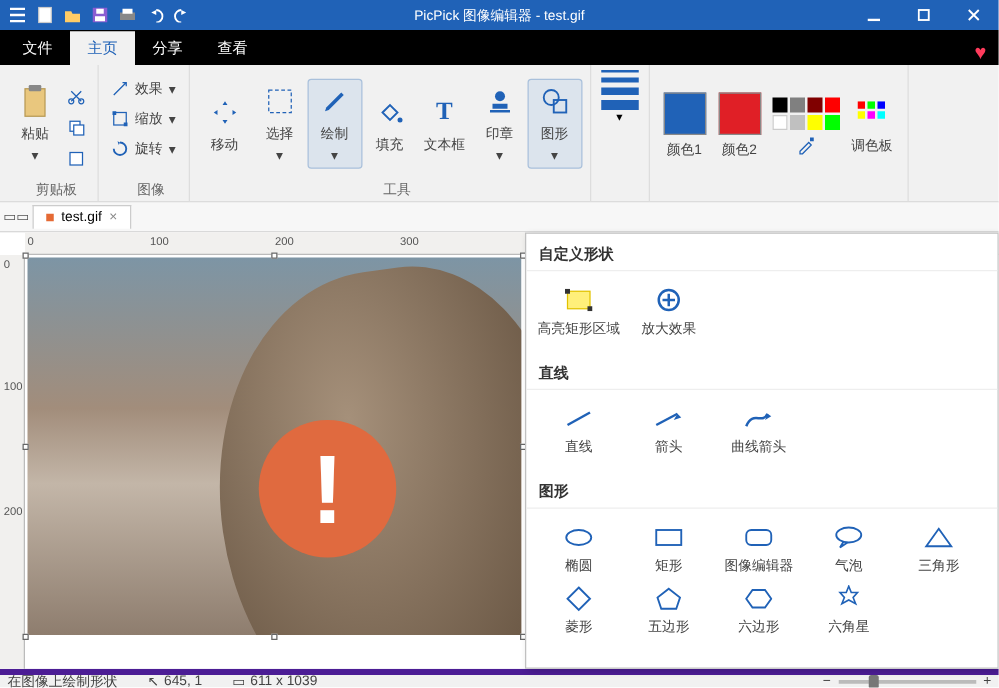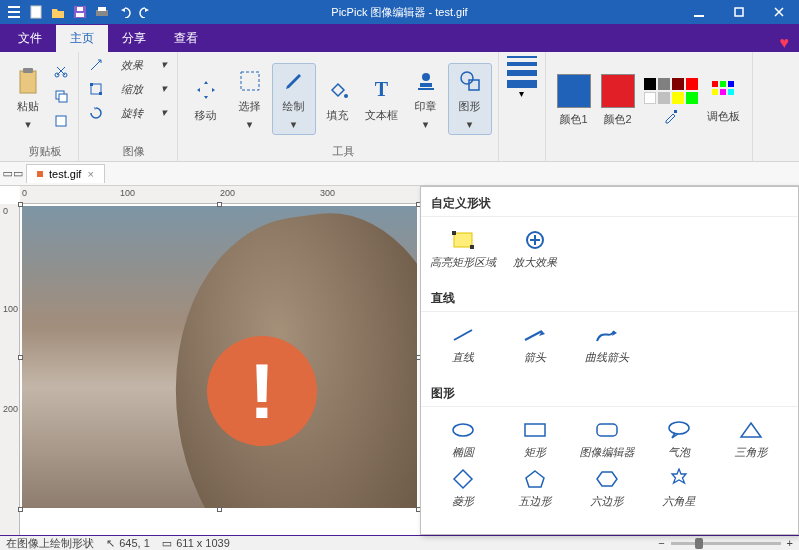--- a/index.html
+++ b/index.html
@@ -4,32 +4,32 @@
 <style>
 * { margin: 0; padding: 0; box-sizing: border-box; font-family: "Microsoft YaHei", Tahoma, sans-serif; }
 html, body { width: 799px; height: 550px; overflow: hidden; }
 .titlebar { background: #2062b7; height: 24px; display: flex; align-items: center; color: #fff; font-size: 11px; }
 .titlebar .qat { display: flex; gap: 2px; padding-left: 4px; }
 .titlebar .qat .tb { width: 20px; height: 20px; display: flex; align-items: center; justify-content: center; cursor: pointer; }
 .titlebar .spacer { flex: 1; }
 .titlebar .title { position: absolute; left: 0; right: 0; text-align: center; pointer-events: none; }
 .titlebar .winbtns { display: flex; }
 .titlebar .winbtns .wb { width: 40px; height: 24px; display: flex; align-items: center; justify-content: center; cursor: pointer; }
-.tabs { background: #4c1d95; height: 28px; display: flex; align-items: flex-end; padding-left: 4px; }
+.tabs { background: #000000; height: 28px; display: flex; align-items: flex-end; padding-left: 4px; }
 .tabs .tab { color: #fff; font-size: 12px; padding: 5px 14px; cursor: pointer; }
 .tabs .tab.active { background: #f1f1f1; color: #2062b7; }
 .tabs .heart { margin-left: auto; color: #ff3b5c; font-size: 16px; padding-right: 10px; }
 .ribbon { background: #f1f1f1; border-bottom: 1px solid #d5d5d5; height: 110px; display: flex; }
 .rgroup { border-right: 1px solid #ddd; display: flex; flex-direction: column; align-items: center; padding: 4px 6px 2px; }
 .rgroup .gcontent { display: flex; align-items: center; flex: 1; }
 .rgroup .glabel { font-size: 11px; color: #666; text-align: center; padding-top: 2px; margin-left: 12px; }
 .bigbtn { width: 44px; height: 72px; display: flex; flex-direction: column; align-items: center; justify-content: center; font-size: 11px; color: #444; gap: 4px; cursor: pointer; border-radius: 3px; padding: 2px; }
 .bigbtn.active { background: #dce4ed; border: 1px solid #a9c0db; }
 .bigbtn .ico { width: 28px; height: 28px; display: flex; align-items: center; justify-content: center; }
-.smrow { display: flex; align-items: flex-start; font-size: 11px; color: #444; gap: 18px; padding: 2px 4px; cursor: pointer; height: 24px; font-style: italic; }
+.smrow { display: flex; align-items: flex-end; font-size: 11px; color: #444; gap: 5px; padding: 2px 4px; cursor: pointer; height: 24px; }
 .colorsw { width: 34px; height: 34px; border: 1px solid #888; }
 .line-samples { display: flex; flex-direction: column; gap: 4px; width: 34px; align-items: center; }
 .line-samples .ls { border-top-style: solid; border-color: #2062b7; width: 30px; }
 .swatch-grid { display: grid; grid-template-columns: repeat(4, 12px); gap: 2px; }
 .swatch-grid div { width: 12px; height: 12px; }
 .doc-tabs { height: 24px; background: #f7f7f7; border-bottom: 1px solid #d0d0d0; display: flex; align-items: center; }
 .doc-tabs .thumb-toggle { width: 26px; text-align: center; font-size: 11px; color: #555; cursor: pointer; }
 .doc-tabs .dtab { background: #fff; border: 1px solid #ccc; border-bottom: none; padding: 3px 10px; font-size: 11px; display: flex; align-items: center; gap: 6px; cursor: pointer; }
 .doc-tabs .dtab .dot { width: 6px; height: 6px; background: #e56a34; }
 .doc-tabs .dtab .close { color: #888; cursor: pointer; }
@@ -40,23 +40,23 @@
 .ruler-v .tick { position: absolute; left: 3px; }
 .canvas { position: absolute; left: 22px; top: 20px; width: 395px; height: 302px; background: linear-gradient(180deg, #7d95a5 0%, #a28d7b 40%, #c3b6a8 60%, #8e7d6e 100%); overflow: hidden; }
 .canvas .hair { position: absolute; right: -40px; top: 10px; width: 280px; height: 380px; border-radius: 50% 40% 40% 50%; background: radial-gradient(ellipse at 40% 30%, #a5907a, #6d5a47 70%); transform: rotate(-8deg); }
 .canvas .excl { position: absolute; left: 185px; top: 130px; width: 110px; height: 110px; border-radius: 50%; background: #e06a3f; display: flex; align-items: center; justify-content: center; }
 .canvas .excl::after { content: "!"; color: #fff; font-size: 78px; font-weight: bold; font-family: Arial; }
 .sel-handles { position: absolute; left: 21px; top: 19px; width: 397px; height: 304px; pointer-events: none; }
 .sel-handles .h { position: absolute; width: 5px; height: 5px; background: #fff; border: 1px solid #666; }
 .shape-popup { position: absolute; left: 420px; top: 0; width: 379px; bottom: 0; background: #fff; border: 1px solid #c0c0c0; box-shadow: 2px 2px 6px rgba(0,0,0,.2); z-index: 10; overflow: auto; }
 .shape-popup .sect-title { font-size: 12px; font-weight: bold; color: #333; padding: 8px 10px 4px; border-bottom: 1px solid #eee; margin-bottom: 4px; }
 .shape-row { display: flex; flex-wrap: wrap; padding: 4px 6px 8px; }
-.shape-item { width: 72px; display: flex; flex-direction: column; align-items: center; gap: 4px; padding: 4px 0; font-size: 11px; color: #444; cursor: pointer; font-style: italic; }
+.shape-item { width: 72px; display: flex; flex-direction: column; align-items: center; gap: 4px; padding: 4px 0; font-size: 11px; color: #444; cursor: pointer; }
 .shape-item .sico { width: 28px; height: 22px; display: flex; align-items: center; justify-content: center; }
-.statusbar { height: 15px; background: #f1f1f1; border-top: 1px solid #4c1d95; font-size: 11px; color: #444; display: flex; align-items: center; padding: 0 6px; gap: 12px; }
+.statusbar { height: 15px; background: #f1f1f1; border-top: 5px solid #4c1d95; font-size: 11px; color: #444; display: flex; align-items: center; padding: 0 6px; gap: 24px; }
 .statusbar .sbsp { flex: 1; }
 .zoom { display: flex; align-items: center; gap: 6px; }
 .zoom .track { width: 110px; height: 3px; background: #bbb; position: relative; }
 .zoom .thumb { position: absolute; left: 24px; top: -4px; width: 8px; height: 11px; background: #777; border-radius: 2px; }
 svg { display: block; }
 </style>
 </head>
 <body>
 
 <div class="titlebar">

